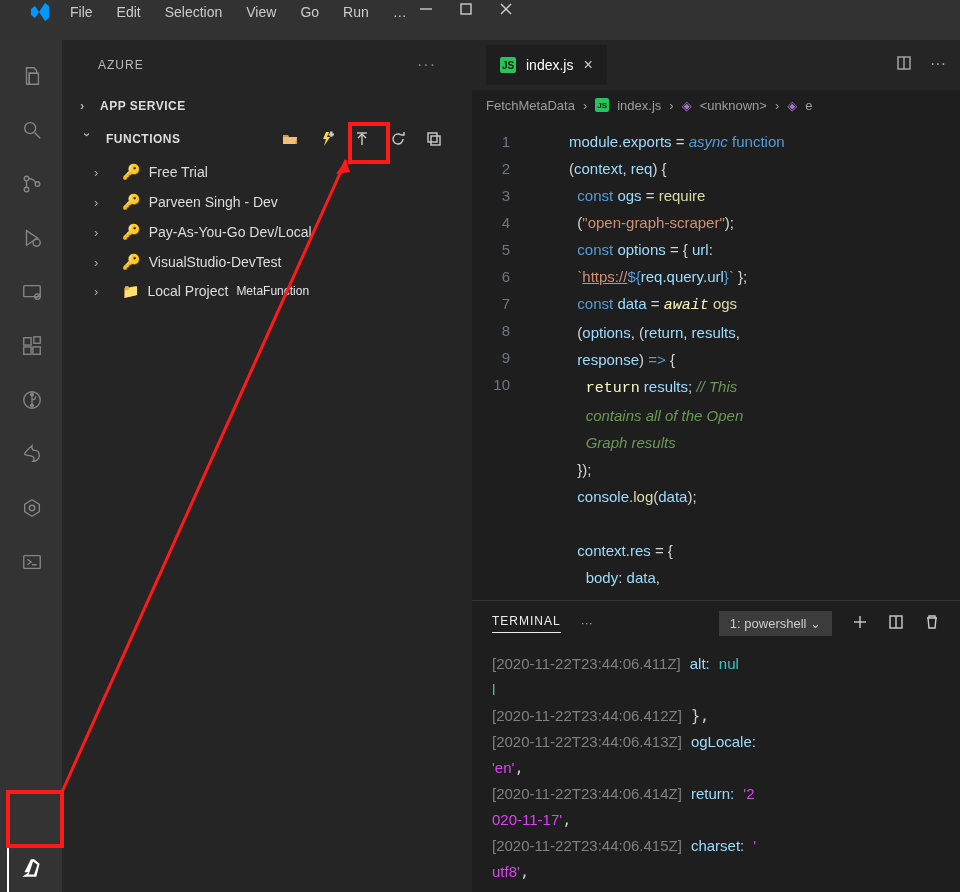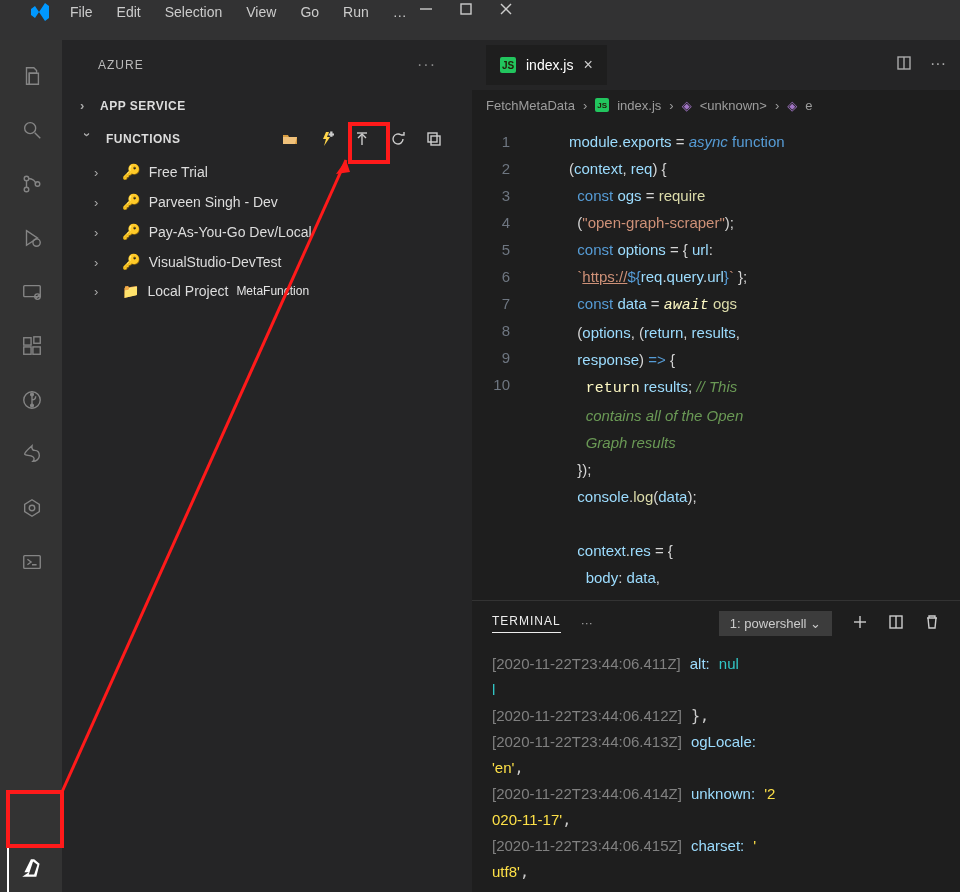--- a/index.html
+++ b/index.html
@@ -38,21 +38,21 @@
 .code { flex:1; white-space:pre; color:#d4d4d4;margin-left:41px; }
 .k-blue{color:#569cd6;} .k-orange{color:#ce9178;} .k-lblue{color:#9cdcfe;} .k-purple{color:#fef9c3;font-family:Liberation Mono, monospace;} .k-comment{color:#6a9955;font-style:italic;} .k-func{color:#dcdcaa;} .k-italic{font-style:italic;}
 .terminal { height:292px; border-top:1px solid #333; background:#1e1e1e; display:flex; flex-direction:column; }
 .term-head { height:44px; display:flex; align-items:center; padding:0 20px; gap:20px; font-size:12px; color:#aaa; }
 .term-tab { font-size:12px; letter-spacing:1px; color:#eee; border-bottom:1px solid #eee; padding-bottom:4px; }
 .term-select { margin-left:auto; padding:4px 10px; border:1px solid #3c3c3c; background:#3c3c3c; color:#ccc; font-size:13px; }
 .term-ic { color:#ccc; cursor:pointer; }
 .term-body { flex:1; padding:6px 20px; font-family:Consolas,monospace; font-size:15px; line-height:25px; overflow:hidden; }
 .ts { color:#808080; }
 .tk { color:#9cdcfe; }
-.tv { color:#fde047; }
+.tv { color:#d946ef; }
 .tcyan { color:#32c8c8; }
 .red-box { position:absolute; border:4px solid #ff1a1a; pointer-events:none; }
 .arrow-line { position:absolute; pointer-events:none; }
 svg.ic{width:22px;height:22px;stroke:currentColor;fill:none;stroke-width:1.5;}
 svg.ic-s{width:16px;height:16px;stroke:currentColor;fill:none;stroke-width:1.4;}
 .cube{color:#a074c4;}
 </style>
 </head>
 <body>
 
@@ -319,21 +319,21 @@
               <line x1="8" y1="2" x2="8" y2="14"></line>
             </svg></span>
         <span class="term-ic"><svg class="ic-s" viewBox="0 0 16 16">
               <path d="M3 4h10M5 4V2h6v2M4 4l1 10h6l1-10"></path>
             </svg></span>
       </div>
       <div class="term-body"><span class="ts">[2020-11-22T23:44:06.411Z]</span>    <span class="tk">alt:</span> <span class="tcyan">nul<br>l</span>
 <br><span class="ts">[2020-11-22T23:44:06.412Z]</span>  },
 <br><span class="ts">[2020-11-22T23:44:06.413Z]</span>  <span class="tk">ogLocale:</span>
 <br><span class="tv">'en'</span>,
-<br><span class="ts">[2020-11-22T23:44:06.414Z]</span>  <span class="tk">unknown:</span> <span class="tv">'2</span>
+<br><span class="ts">[2020-11-22T23:44:06.414Z]</span>  <span class="tk">return:</span> <span class="tv">'2</span>
 <br><span class="tv">020-11-17'</span>,
 <br><span class="ts">[2020-11-22T23:44:06.415Z]</span>  <span class="tk">charset:</span> <span class="tv">'</span>
 <br><span class="tv">utf8'</span>,
 <br><span class="ts">[2020-11-22T23:44:06.416Z]</span>  <span class="tk">requestUrl</span></div>
     </div>
   </div>
 </div>
 
 <div class="red-box" style="left:6px;top:790px;width:58px;height:58px;"></div>
 <div class="red-box" style="left:348px;top:122px;width:42px;height:42px;"></div>

